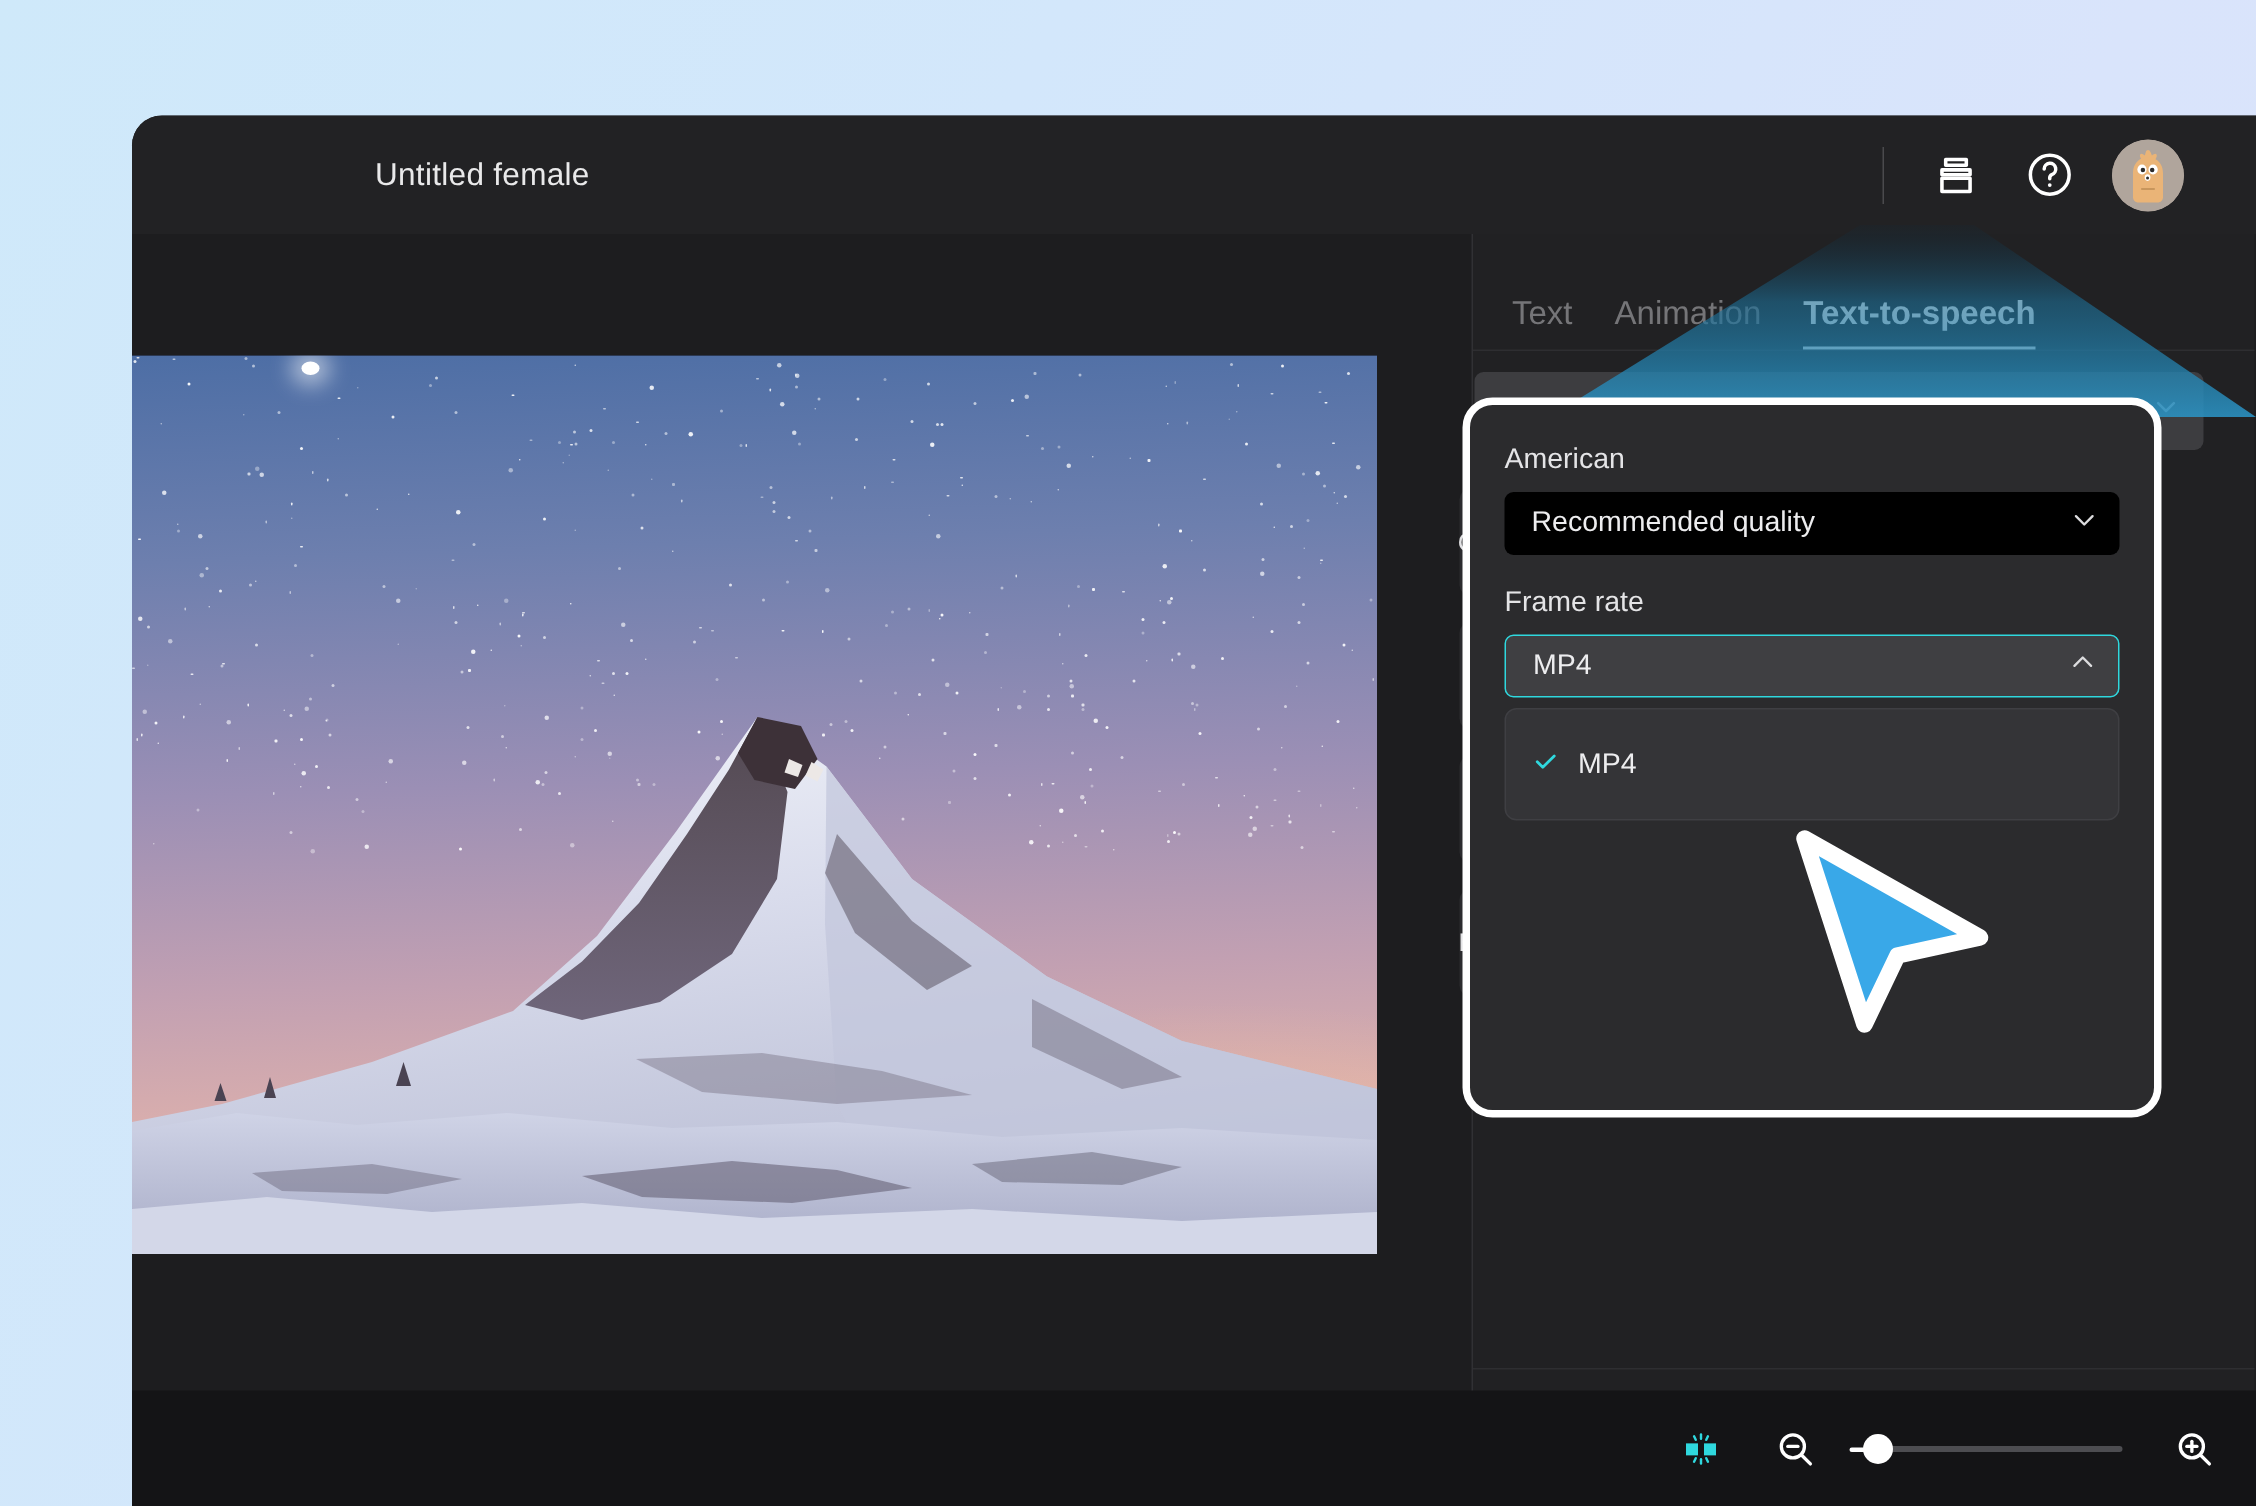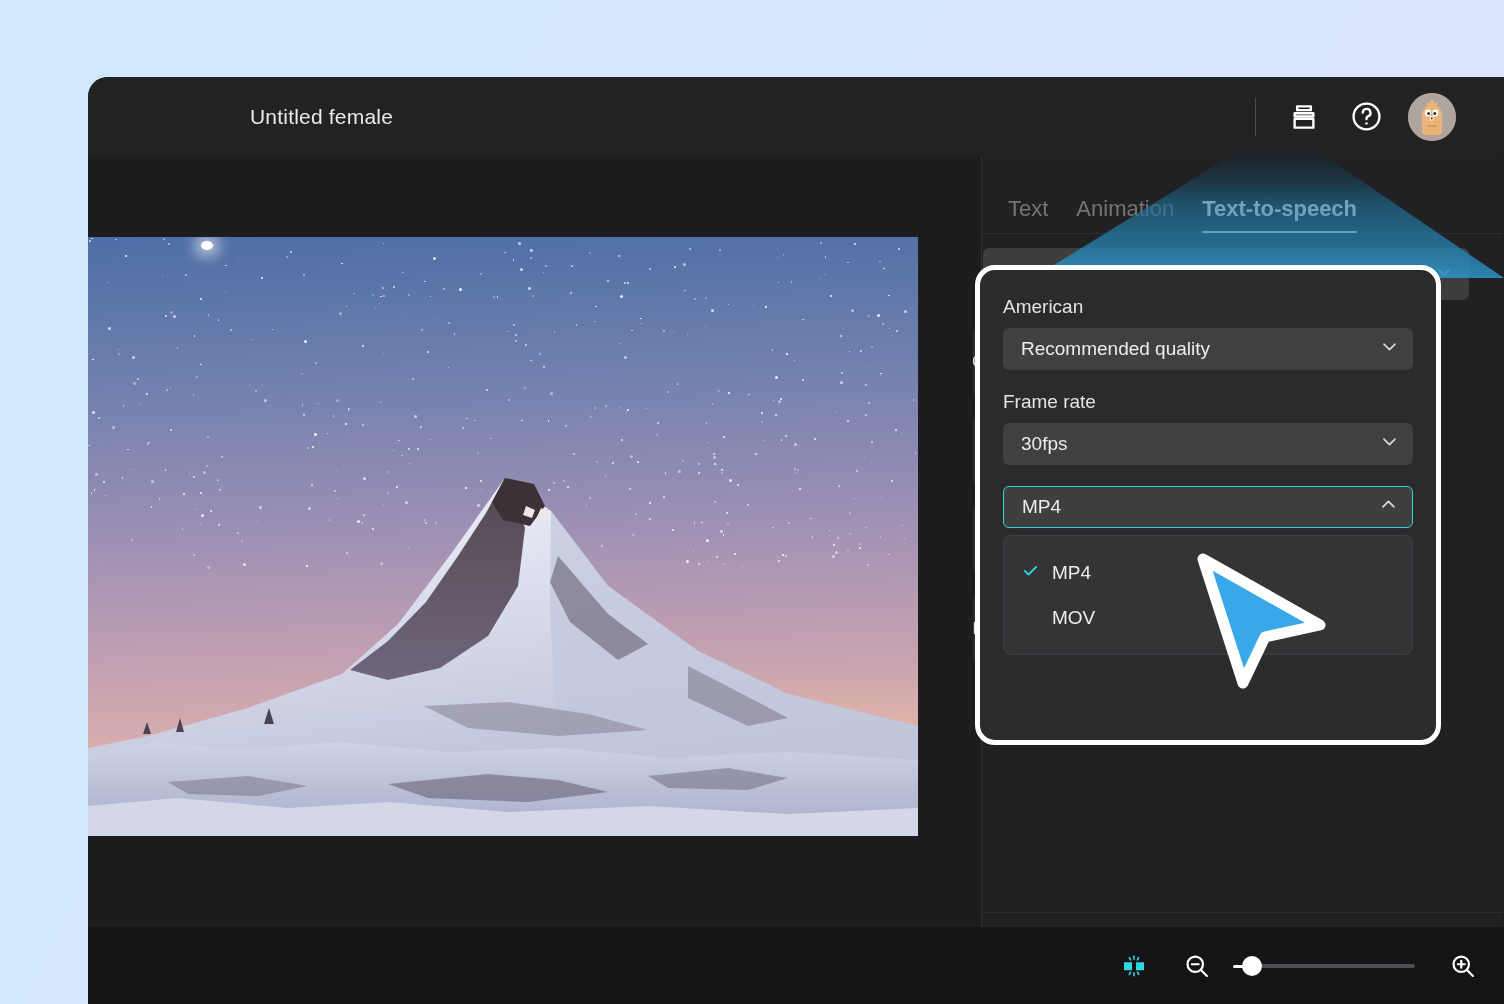--- a/index.html
+++ b/index.html
@@ -229,21 +229,21 @@
     border-radius: 20px;
     z-index: 60;
     padding: 26px 23px 0 23px;
   }
   .field-label {
     color: #e4e4e6; font-size: 19px;
     margin-bottom: 10px;
   }
   .select-box {
     height: 42px;
-    background: #404040;
+    background: #000000;
     border-radius: 6px;
     display: flex; align-items: center;
     padding: 0 14px 0 18px;
     color: #ededef; font-size: 19px;
     cursor: pointer;
     margin-bottom: 21px;
   }
   .select-box .caret { margin-left: auto; }
   .select-box.open {
     border: 1px solid #2fd8de;
@@ -948,50 +948,38 @@
   <div class="select-box">
     <span>Recommended quality</span>
     <span class="caret">
       <svg width="19" height="19" viewBox="0 0 24 24" fill="none" stroke="#dcdcde" stroke-width="2" stroke-linecap="round" stroke-linejoin="round">
           <path d="M5 9l7 7 7-7"></path>
         </svg>
     </span>
   </div>
 
   <div class="field-label">Frame rate</div>
-  <div class="select-box">
-    <span>30fps</span>
-    <span class="caret">
-      <svg width="19" height="19" viewBox="0 0 24 24" fill="none" stroke="#dcdcde" stroke-width="2" stroke-linecap="round" stroke-linejoin="round">
-          <path d="M5 9l7 7 7-7"></path>
-        </svg>
-    </span>
-  </div>
 
   <div class="select-box open">
     <span>MP4</span>
     <span class="caret">
       <svg width="19" height="19" viewBox="0 0 24 24" fill="none" stroke="#dcdcde" stroke-width="2" stroke-linecap="round" stroke-linejoin="round">
           <path d="M5 15l7-7 7 7"></path>
         </svg>
     </span>
   </div>
 
   <div id="format-options">
     <div class="option-row">
       <span class="check">
         <svg width="17" height="17" viewBox="0 0 24 24" fill="none" stroke="#2fd8de" stroke-width="2.6" stroke-linecap="round" stroke-linejoin="round">
             <path d="M4 12.5l5.2 5.2L20 7"></path>
           </svg>
       </span>
       <span>MP4</span>
     </div>
-    <div class="option-row">
-      <span class="check"></span>
-      <span>MOV</span>
-    </div>
   </div>
 
 </div>
 
 <svg id="big-cursor" width="150" height="140" viewBox="0 0 150 140">
   <path d="M18 6 L135 72 L80 84 L58 130 Z" fill="#39a8e8" stroke="#ffffff" stroke-width="11" stroke-linejoin="round"></path>
 </svg>
 
 </body></html>

